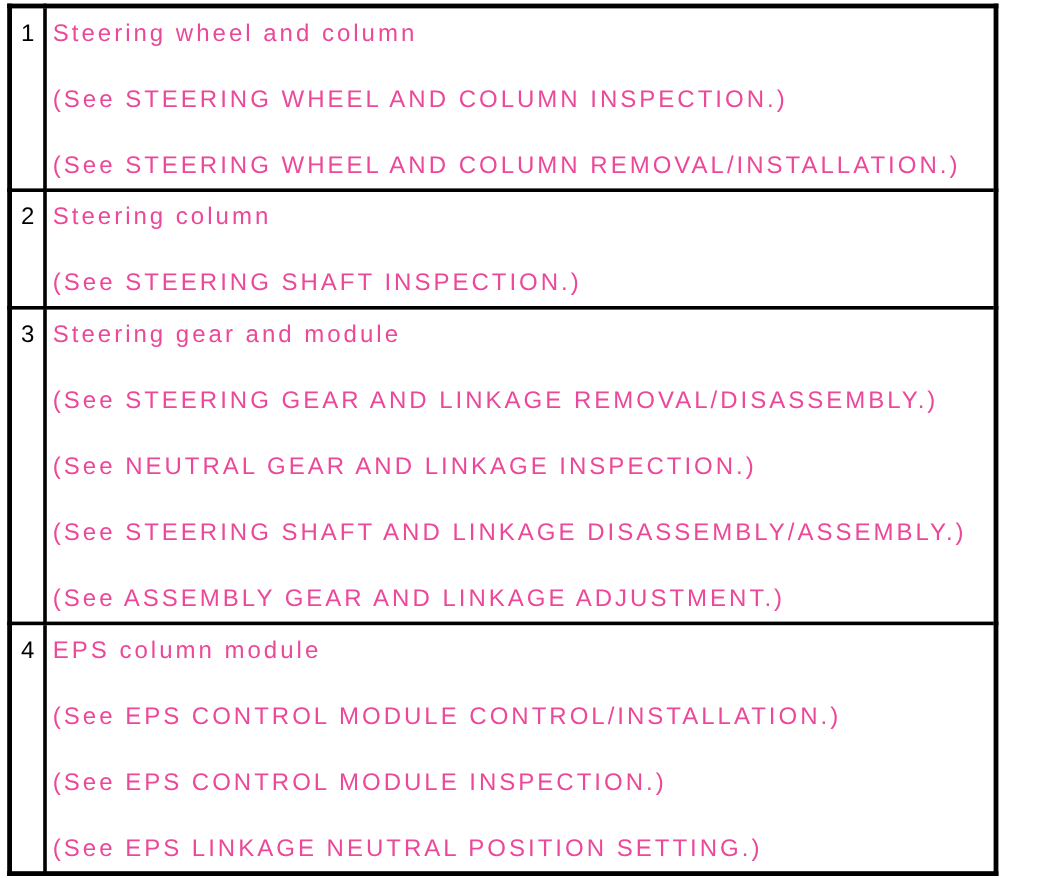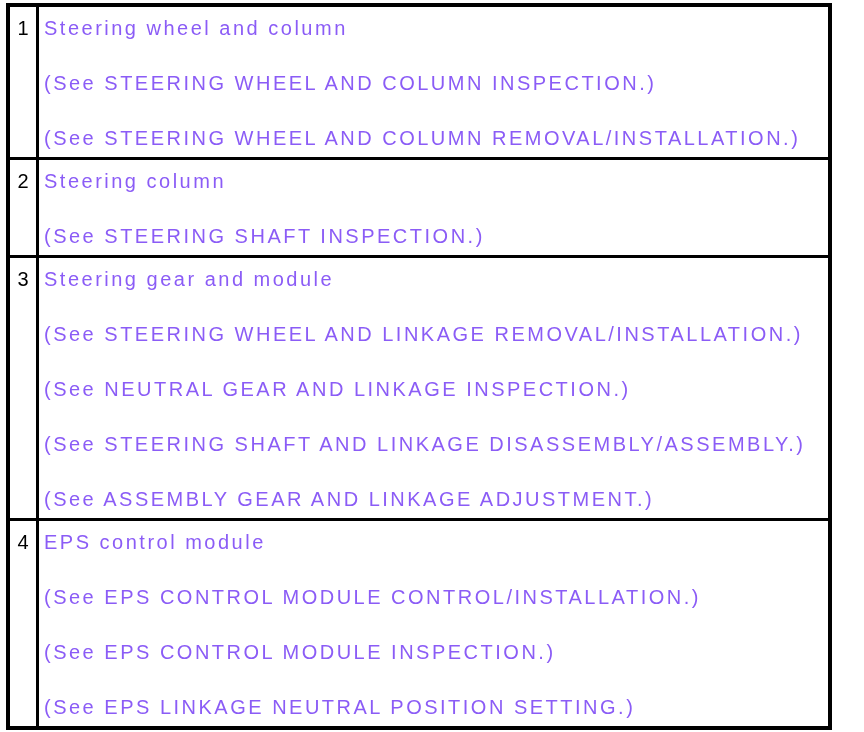--- a/index.html
+++ b/index.html
@@ -48,21 +48,21 @@
     vertical-align: top;
     padding: 10px 2px 8px 5px;
     color: #000000;
   }
   td.content-cell p {
     margin: 0 0 33px 0;
     font-size: 20px;
     line-height: 22px;
     letter-spacing: 2.5px;
     white-space: nowrap;
-    color: #8b5cf6;
+    color: #ec4899;
   }
   td.content-cell p:last-child {
     margin-bottom: 0;
   }
 </style>
 </head>
 <body>
 
 <div class="page">
   <table class="ref-table">
@@ -82,31 +82,31 @@
     <td class="content-cell">
       <p>Steering column</p>
     <p>(See STEERING SHAFT INSPECTION.)</p>
           </td>
   </tr>
 
   <tr>
     <td class="num-cell">3</td>
     <td class="content-cell">
       <p>Steering gear and module</p>
-    <p>(See STEERING WHEEL AND LINKAGE REMOVAL/INSTALLATION.)</p>
+    <p>(See STEERING GEAR AND LINKAGE REMOVAL/DISASSEMBLY.)</p>
             <p>(See NEUTRAL GEAR AND LINKAGE INSPECTION.)</p>
             <p>(See STEERING SHAFT AND LINKAGE DISASSEMBLY/ASSEMBLY.)</p>
             <p>(See ASSEMBLY GEAR AND LINKAGE ADJUSTMENT.)</p>
           </td>
   </tr>
 
   <tr>
     <td class="num-cell">4</td>
     <td class="content-cell">
-      <p>EPS control module</p>
+      <p>EPS column module</p>
     <p>(See EPS CONTROL MODULE CONTROL/INSTALLATION.)</p>
             <p>(See EPS CONTROL MODULE INSPECTION.)</p>
             <p>(See EPS LINKAGE NEUTRAL POSITION SETTING.)</p>
           </td>
   </tr>
 </tbody>
   </table>
 </div>
 
 </body></html>

